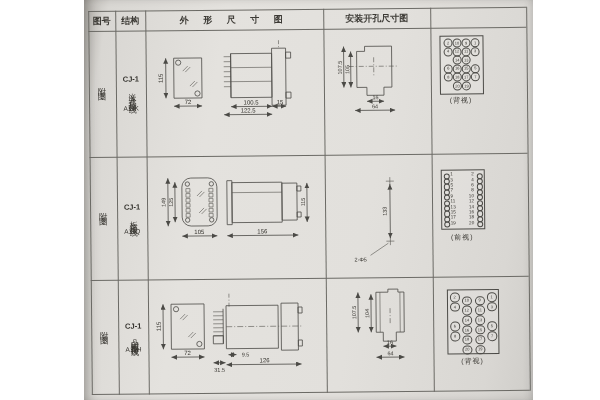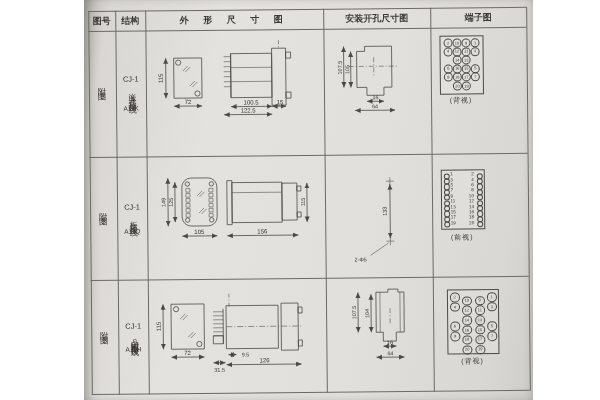--- a/index.html
+++ b/index.html
@@ -9,21 +9,21 @@
          background:linear-gradient(100deg,#bdbab5 0%,#d9d7d3 5%,#e4e2de 28%,#e2e0dc 62%,#d9d7d3 90%,#cfcdc9 100%);
          box-shadow:inset 10px 0 14px -8px rgba(40,38,34,.45), inset -6px 0 10px -6px rgba(40,38,34,.25);}
   .sheet{position:absolute;left:0;top:0;width:600px;height:400px;
          transform:rotate(-0.55deg);transform-origin:300px 200px;}
   .ln{position:absolute;background:#6b6a65;}
   .hd{position:absolute;font-size:9px;font-weight:bold;color:#3c3a35;text-align:center;white-space:nowrap;}
   .vtxt{writing-mode:vertical-rl;text-orientation:upright;}
   .figcell{position:absolute;display:flex;align-items:center;justify-content:center;}
   .figtxt{font-size:8.5px;letter-spacing:5px;color:#3c3a35;}
   .struct{position:absolute;display:flex;flex-direction:column;align-items:center;justify-content:center;gap:3px;}
-  .smodel{font-size:7.5px;font-weight:normal;}
+  .smodel{font-size:7.5px;font-weight:bold;}
   .stype{font-size:8px;letter-spacing:2.5px;}
   .scode{font-size:6.5px;}
   svg{position:absolute;overflow:visible;}
   svg *{vector-effect:non-scaling-stroke;}
   .st{stroke:#4b4a46;stroke-width:0.8;fill:none;}
   .stl{stroke:#55544f;stroke-width:0.6;fill:none;}
   .dt{font-size:6px;fill:#34322d;font-family:"Liberation Sans",sans-serif;}
   .dts{font-size:5.5px;fill:#34322d;font-family:"Liberation Sans",sans-serif;}
   .tbox{position:absolute;border:1px solid #4b4a46;background:rgba(255,255,255,0.12);}
   .tpin{position:absolute;border:0.8px solid #4b4a46;border-radius:50%;display:flex;
@@ -57,21 +57,20 @@
     <div class="ln" style="left:117px;top:9px;width:1px;height:384px;"></div>
     <div class="ln" style="left:147px;top:9px;width:1px;height:384px;"></div>
     <div class="ln" style="left:325px;top:9px;width:1px;height:384px;"></div>
     <div class="ln" style="left:432px;top:9px;width:1px;height:384px;"></div>
     <div class="ln" style="left:528px;top:9px;width:1px;height:384px;"></div>
 
     <div class="hd" style="left:90px;top:13px;width:27px;">图号</div>
     <div class="hd" style="left:117px;top:13px;width:30px;">结构</div>
     <div class="hd" style="left:147px;top:13px;width:178px;letter-spacing:6px;">外 形 尺 寸 图</div>
     <div class="hd" style="left:325px;top:13px;width:107px;">安装开孔尺寸图</div>
-    <div class="hd" style="left:432px;top:13px;width:96px;">端子图</div>
 
     <div class="figcell" style="left:91px;top:30px;width:25px;height:123px;">
       <div class="figtxt vtxt">附图3</div>
     </div>
     <div class="struct" style="left:118px;top:30px;width:28px;height:123px;">
       <div class="smodel">CJ-1</div>
       <div class="stype vtxt">嵌入式后接线</div>
       <div class="scode">A11K</div>
     </div>
 

